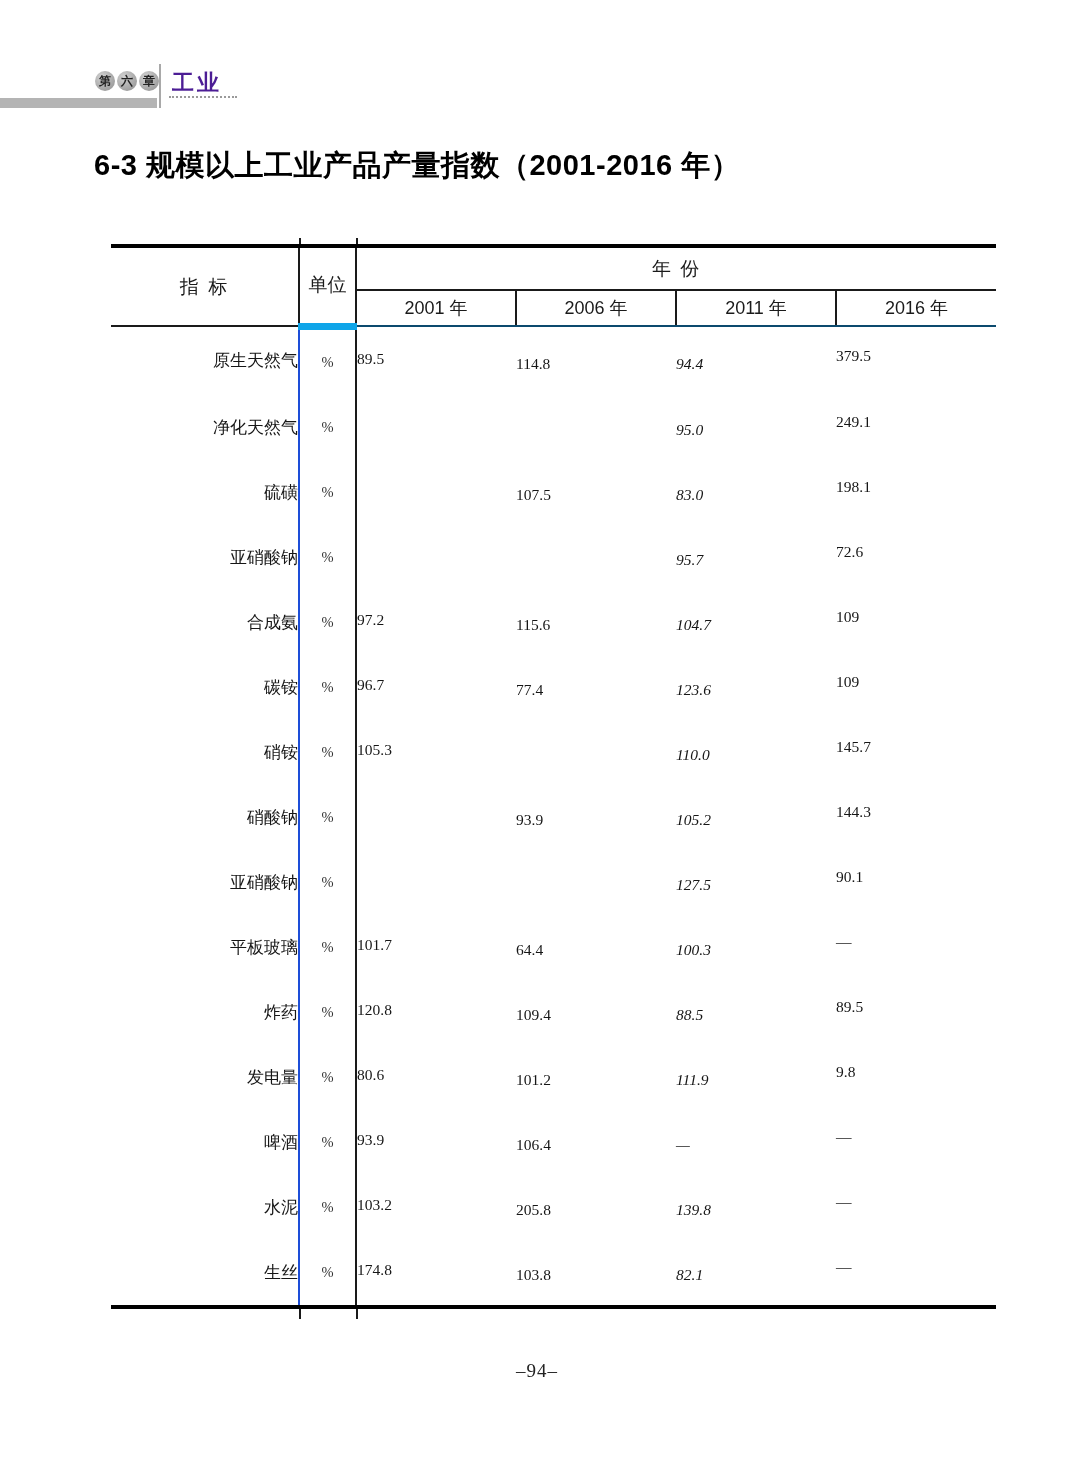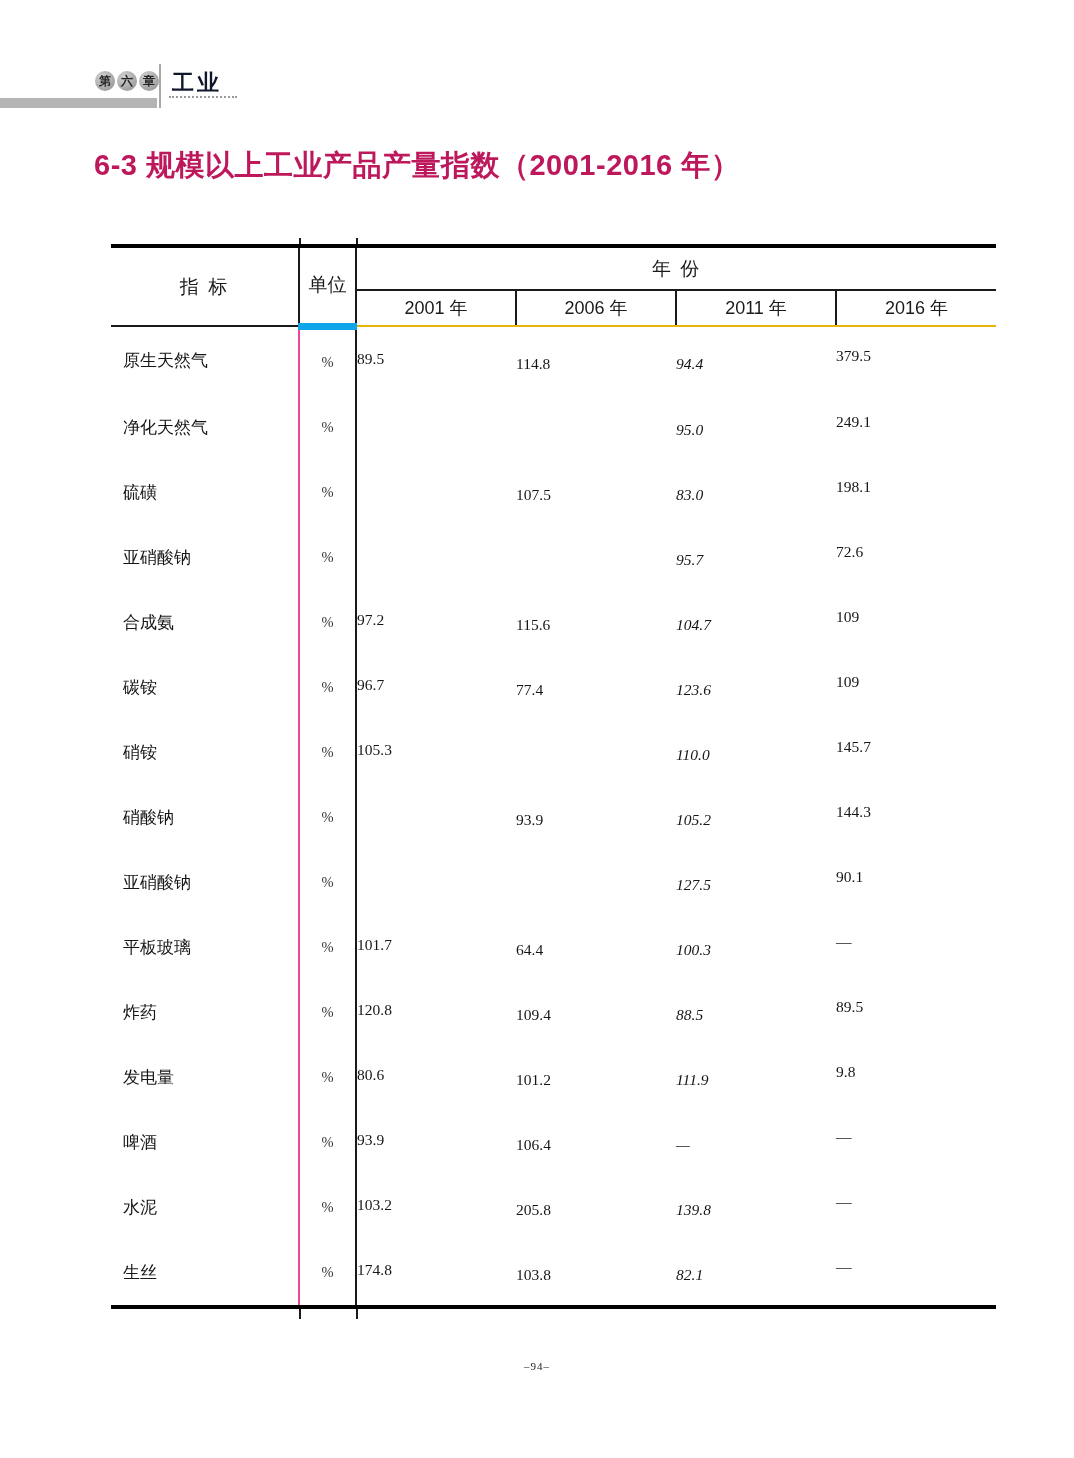--- a/index.html
+++ b/index.html
@@ -17,68 +17,68 @@
     width:20px; height:20px; border-radius:50%;
     background:radial-gradient(circle at 35% 30%, #d2d2d2, #8d8d8d);
     display:flex; align-items:center; justify-content:center;
     font-size:12px; font-weight:bold; color:#222;
     font-family:"Liberation Sans", sans-serif;
   }
   .header-divider { position:absolute; left:159px; top:64px; width:2px; height:44px; background:#a9a9a9; }
   .section-label {
     position:absolute; left:172px; top:68px;
     font-family:"Liberation Sans", sans-serif; font-weight:bold;
-    font-size:22px; letter-spacing:3px; color:#0f172a;
+    font-size:22px; letter-spacing:3px; color:#4c1d95;
   }
   .section-dotted { position:absolute; left:169px; top:96px; width:68px; height:0; border-bottom:2px dotted #9a9a9a; }
 
   
   .page-title {
     position:absolute; left:94px; top:146px; width:900px;
     font-family:"Liberation Sans", sans-serif; font-weight:bold;
-    font-size:29px; letter-spacing:0.5px; color:#be185d;
+    font-size:29px; letter-spacing:0.5px; color:#000000;
   }
 
   
   .table-wrap { position:absolute; left:111px; top:244px; width:885px; }
   table {
     width:885px; border-collapse:collapse; table-layout:fixed;
     border-top:4px solid #000; border-bottom:4px solid #000;
   }
   th, td { padding:0; }
   th {
     font-family:"Liberation Sans", sans-serif; font-weight:normal;
     font-size:19px; color:#1a1a1a; text-align:center;
   }
   .h-ind  { border-right:2px solid #1a1a1a; border-bottom:2px solid #1a1a1a; letter-spacing:2px; }
   .h-unit { border-right:2px solid #1a1a1a; border-bottom:7px solid #0ea5e9; }
   .h-year { border-bottom:2px solid #1a1a1a; height:41px; letter-spacing:2px;text-align:center; }
-  .h-y    { border-bottom:2px solid #eab308; height:34px; font-size:18px; }
+  .h-y    { border-bottom:2px solid #0c4a6e; height:34px; font-size:18px; }
   .h-y:not(:last-child) { border-right:2px solid #1a1a1a; }
 
   td { height:65px; vertical-align:middle; font-size:15.5px; color:#161616; }
-  .c-ind  { border-right:2px solid #ec4899; padding-left:12px; font-size:17px; text-align:left; }
+  .c-ind  { border-right:2px solid #1d4ed8; padding-left:12px; font-size:17px; text-align:right; }
   .c-unit { border-right:2px solid #1a1a1a; text-align:center; font-size:14.5px; color:#333; }
   .c-num  { text-align:left; }
   .cy1 { padding-right:14px; transform:translateY(-2px); }
   .cy2 { padding-right:16px; transform:translateY(3px); }
   .cy3 { padding-right:10px; transform:translateY(3px);font-style:italic; }
   .cy4 { padding-right:8px;  transform:translateY(-5px); }
 
   
   .tail { position:absolute; width:2px; background:#1a1a1a; }
   .tail-top-a    { left:188px; top:-6px;   height:6px;  }
   .tail-top-b    { left:245px; top:-6px;   height:6px;  }
   .tail-bottom-a { left:188px; bottom:-10px; height:10px; }
   .tail-bottom-b { left:245px; bottom:-10px; height:10px; }
 
   
   .footer {
     position:absolute; left:0; width:1074px; top:1360px;
-    text-align:center; font-size:11px; letter-spacing:1px; color:#222;
+    text-align:center; font-size:19px; letter-spacing:1px; color:#222;
   }
 </style>
 </head>
 <body>
 
 <div class="header-band"></div>
 <div class="badge">
   <span class="badge-circle">第</span>
   <span class="badge-circle">六</span>
   <span class="badge-circle">章</span>

